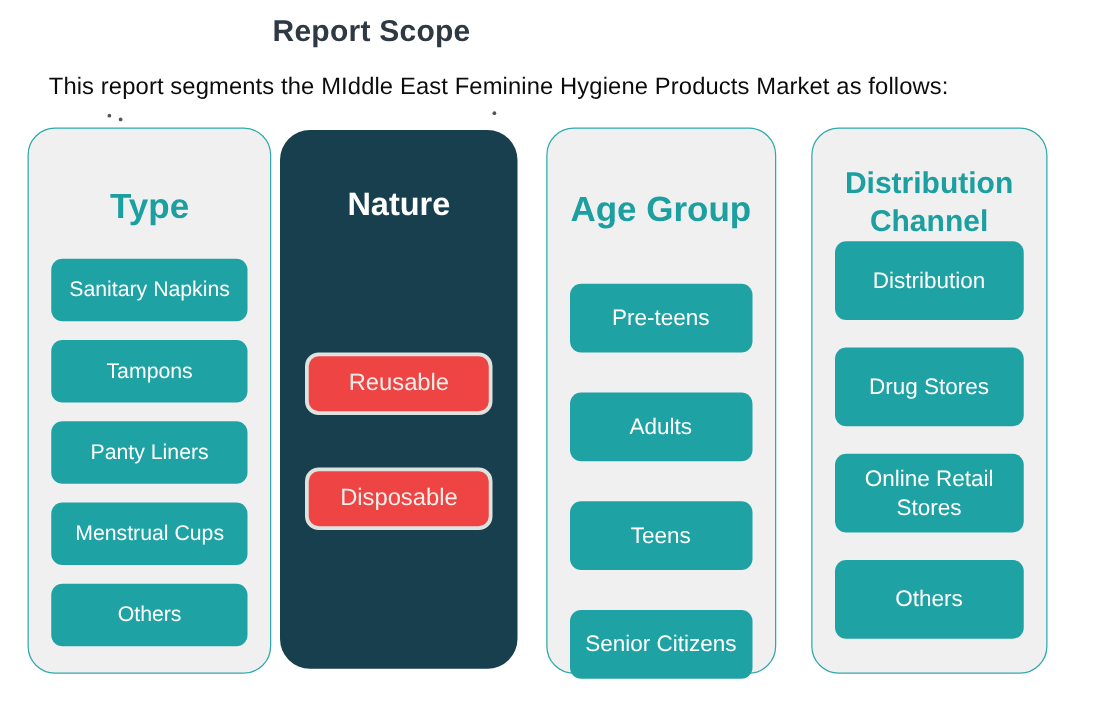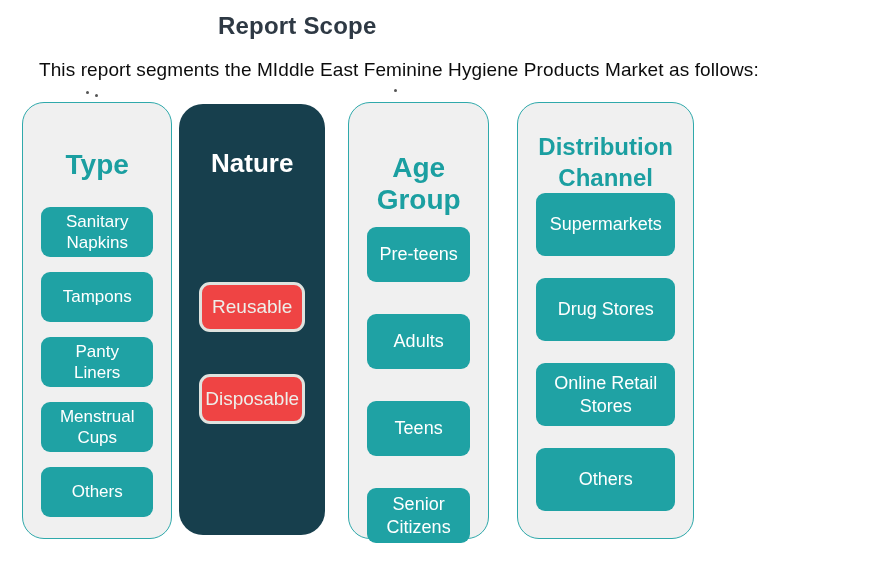--- a/index.html
+++ b/index.html
@@ -27,21 +27,21 @@
   .stray-dot {
     position:absolute; width:3px; height:3px;
     border-radius:50%; background:#555;
   }
   .dot-a { left:86px; top:91px; }
   .dot-b { left:95px; top:94px; }
   .dot-c { left:394px; top:89px; }
 
   .columns {
     position:absolute; left:22px; top:102px;
-    width:672px; height:437px;
+    width:816px; height:437px;
     display:flex; align-items:flex-start;
   }
 
   .col {
     position:relative;
     box-sizing:border-box;
     border-radius:22px;
     height:437px;
   }
   .col-light {
@@ -134,20 +134,20 @@
       <div class="chip">Pre-teens</div>
       <div class="chip">Adults</div>
       <div class="chip">Teens</div>
       <div class="chip">Senior Citizens</div>
     </div>
   </div>
 
   <div class="col col-light col-dist">
     <div class="col-heading">Distribution Channel</div>
     <div class="chips">
-      <div class="chip">Supermarkets</div>
+      <div class="chip">Distribution</div>
       <div class="chip">Drug Stores</div>
       <div class="chip">Online Retail Stores</div>
       <div class="chip">Others</div>
     </div>
   </div>
 
 </div>
 
 </body></html>

